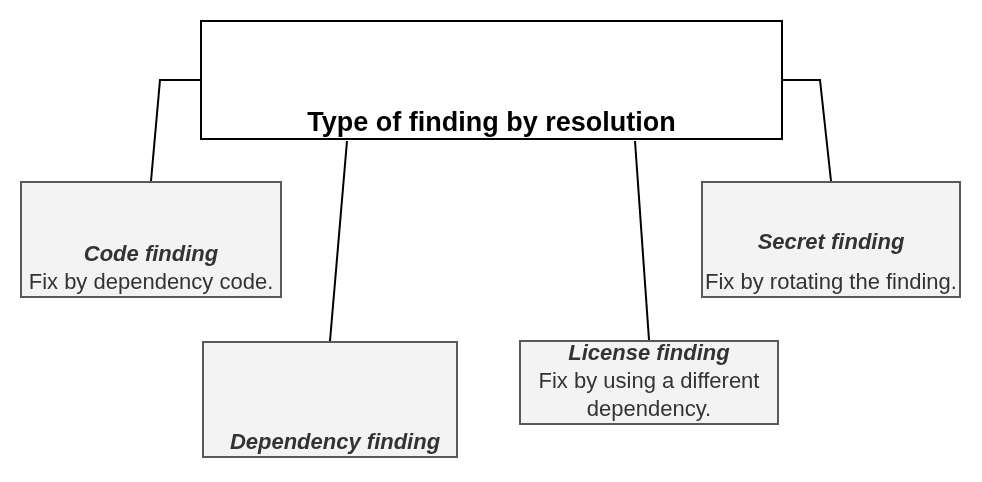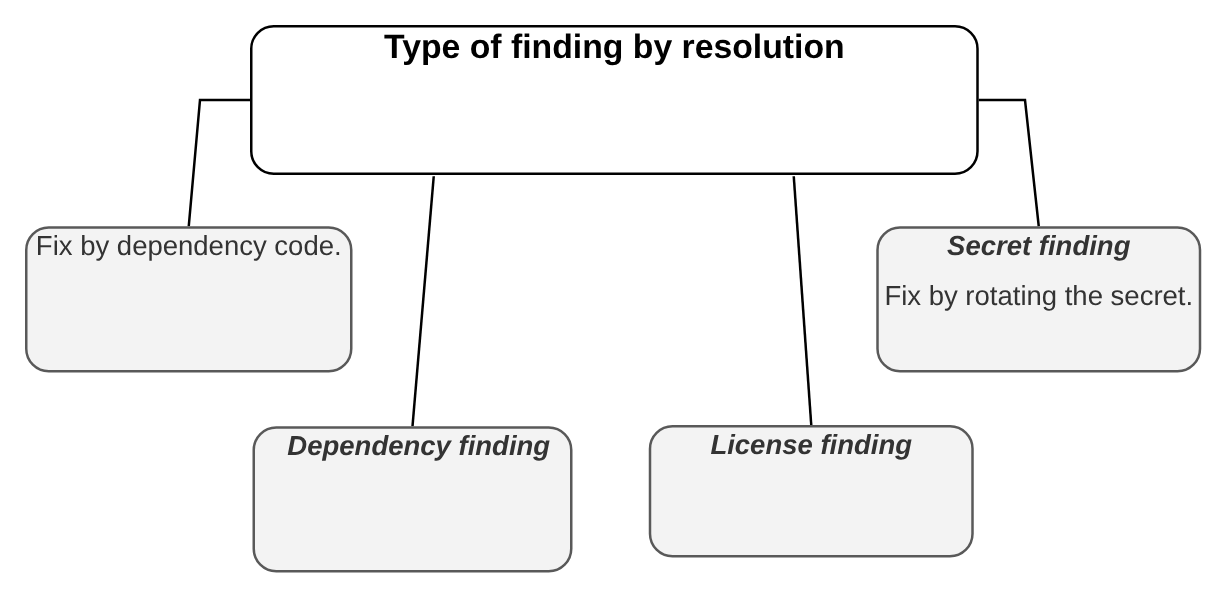--- a/index.html
+++ b/index.html
@@ -34,23 +34,22 @@
     fill: none;
     stroke: var(--connector);
     stroke-width: 2;
   }
 
   .node-box {
     position: absolute;
     display: flex;
     flex-direction: column;
     align-items: center;
-    justify-content: flex-start;
+    justify-content: flex-end;
     text-align: center;
-    border-radius: 19px;
   }
 
   .root-box {
     left: 200px; top: 20px;
     width: 583px; height: 120px;
     background: var(--root-fill);
     border: 2px solid var(--root-border);
     color: var(--root-text);
     font-size: 27px;
     font-weight: bold;
@@ -65,49 +64,51 @@
     line-height: 28px;
     padding: 0 2px;
   }
   .child-box .node-title {
     font-weight: bold;
     font-style: italic;
   }
 
   #node-code       { left: 20px;  top: 181px; width: 262px; height: 117px; }
   #node-dependency { left: 202px; top: 341px; width: 256px; height: 117px; padding-left: 12px; }
-  #node-license    { left: 519px; top: 340px; width: 260px; height: 106px; }
+  #node-license    { left: 519px; top: 340px; width: 260px; height: 85px; }
   #node-secret     { left: 701px; top: 181px; width: 260px; height: 117px; gap: 12px; }
 </style>
 </head>
 <body>
 
 <div class="canvas">
 
   <svg class="connectors" width="982" height="482" viewBox="0 0 982 482" xmlns="http://www.w3.org/2000/svg">
     <polyline class="connector" points="200,80 160,80 151,181"></polyline>
     <polyline class="connector" points="347,141 330,341"></polyline>
     <polyline class="connector" points="635,141 649,340"></polyline>
     <polyline class="connector" points="783,80 820,80 831,181"></polyline>
   </svg>
 
   <div class="node-box root-box">
     <span>Type of finding by resolution</span>
   </div>
 
   <div class="node-box child-box" id="node-code">
+    <div class="node-title">Code finding</div>
     <div class="node-desc">Fix by dependency code.</div>
   </div>
 
   <div class="node-box child-box" id="node-dependency">
     <div class="node-title">Dependency finding</div>
   </div>
 
   <div class="node-box child-box" id="node-license">
     <div class="node-title">License finding</div>
+    <div class="node-desc">Fix by using a different dependency.</div>
   </div>
 
   <div class="node-box child-box" id="node-secret">
     <div class="node-title">Secret finding</div>
-    <div class="node-desc">Fix by rotating the secret.</div>
+    <div class="node-desc">Fix by rotating the finding.</div>
   </div>
 
 </div>
 
 </body></html>

